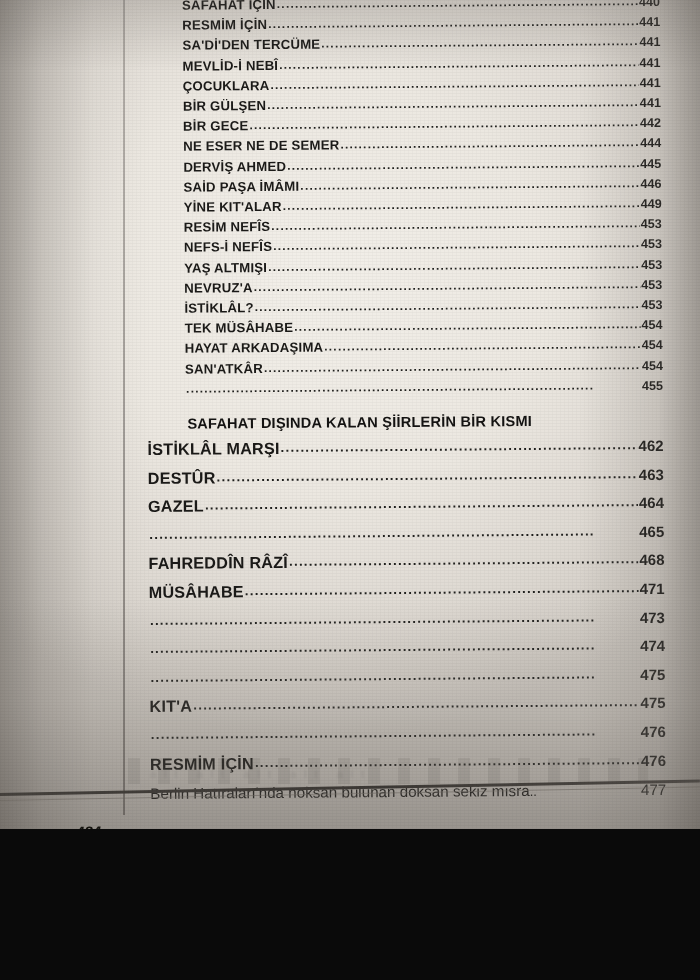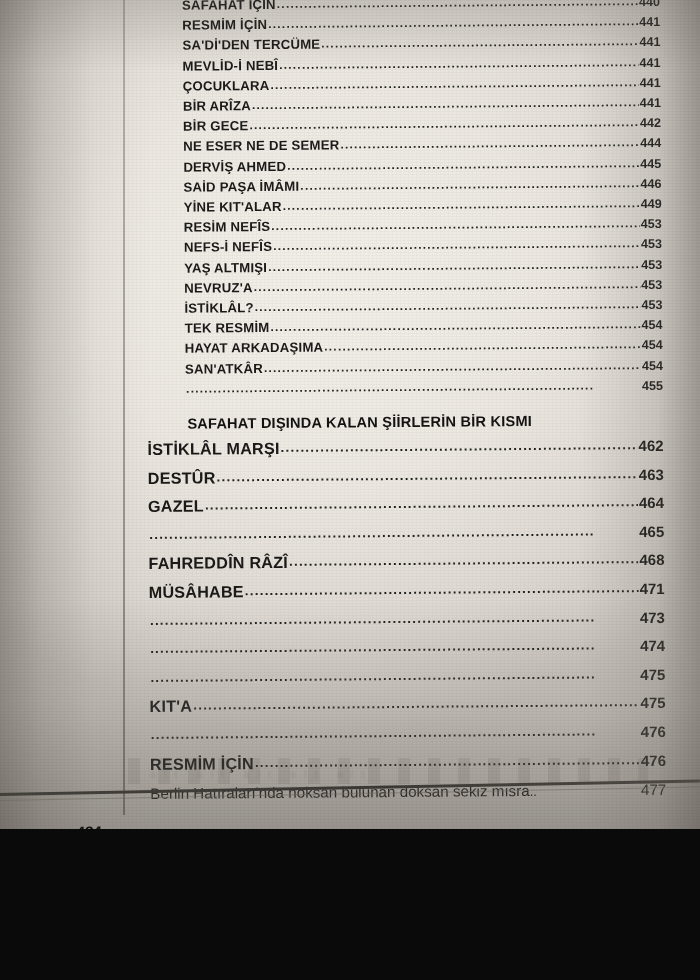--- a/index.html
+++ b/index.html
@@ -239,21 +239,21 @@
           <span class="label">MEVLİD-İ NEBÎ</span>
           <span class="dots">..........................................................................................</span>
           <span class="page">441</span>
         </div>
         <div class="row">
           <span class="label">ÇOCUKLARA</span>
           <span class="dots">..........................................................................................</span>
           <span class="page">441</span>
         </div>
         <div class="row">
-          <span class="label">BİR ARÎZA</span>
+          <span class="label">BİR GÜLŞEN</span>
           <span class="dots">..........................................................................................</span>
           <span class="page">441</span>
         </div>
         <div class="row">
           <span class="label">BİR GECE</span>
           <span class="dots">..........................................................................................</span>
           <span class="page">442</span>
         </div>
         <div class="row">
           <span class="label">NE ESER NE DE SEMER</span>
@@ -294,21 +294,21 @@
           <span class="label">NEVRUZ'A</span>
           <span class="dots">..........................................................................................</span>
           <span class="page">453</span>
         </div>
         <div class="row">
           <span class="label">İSTİKLÂL?</span>
           <span class="dots">..........................................................................................</span>
           <span class="page">453</span>
         </div>
         <div class="row">
-          <span class="label">TEK RESMİM</span>
+          <span class="label">TEK MÜSÂHABE</span>
           <span class="dots">..........................................................................................</span>
           <span class="page">454</span>
         </div>
         <div class="row">
           <span class="label">HAYAT ARKADAŞIMA</span>
           <span class="dots">..........................................................................................</span>
           <span class="page">454</span>
         </div>
         <div class="row">
           <span class="label">SAN'ATKÂR</span>

